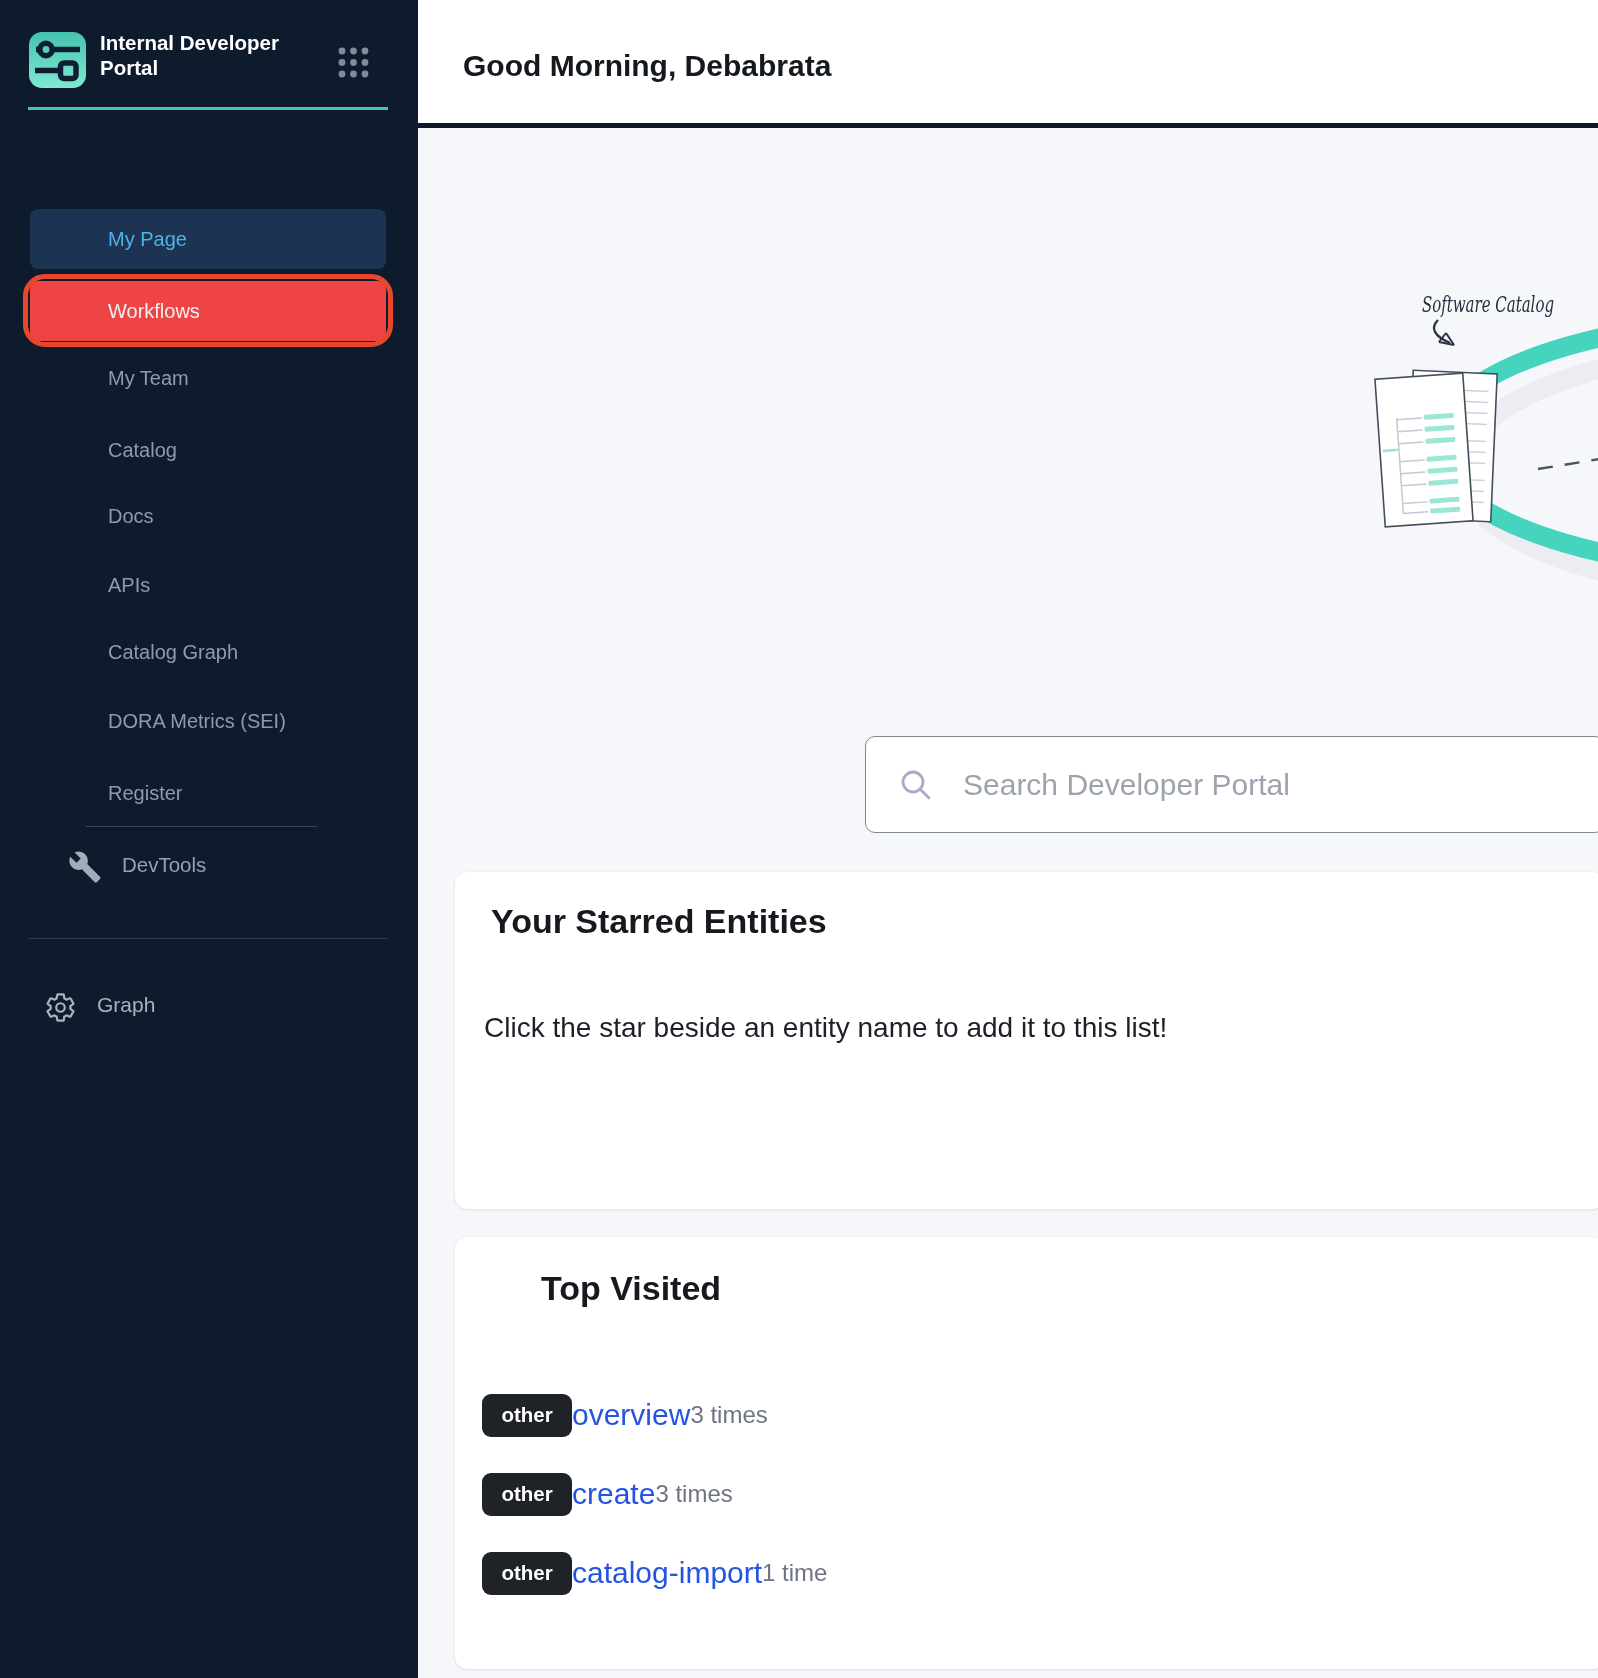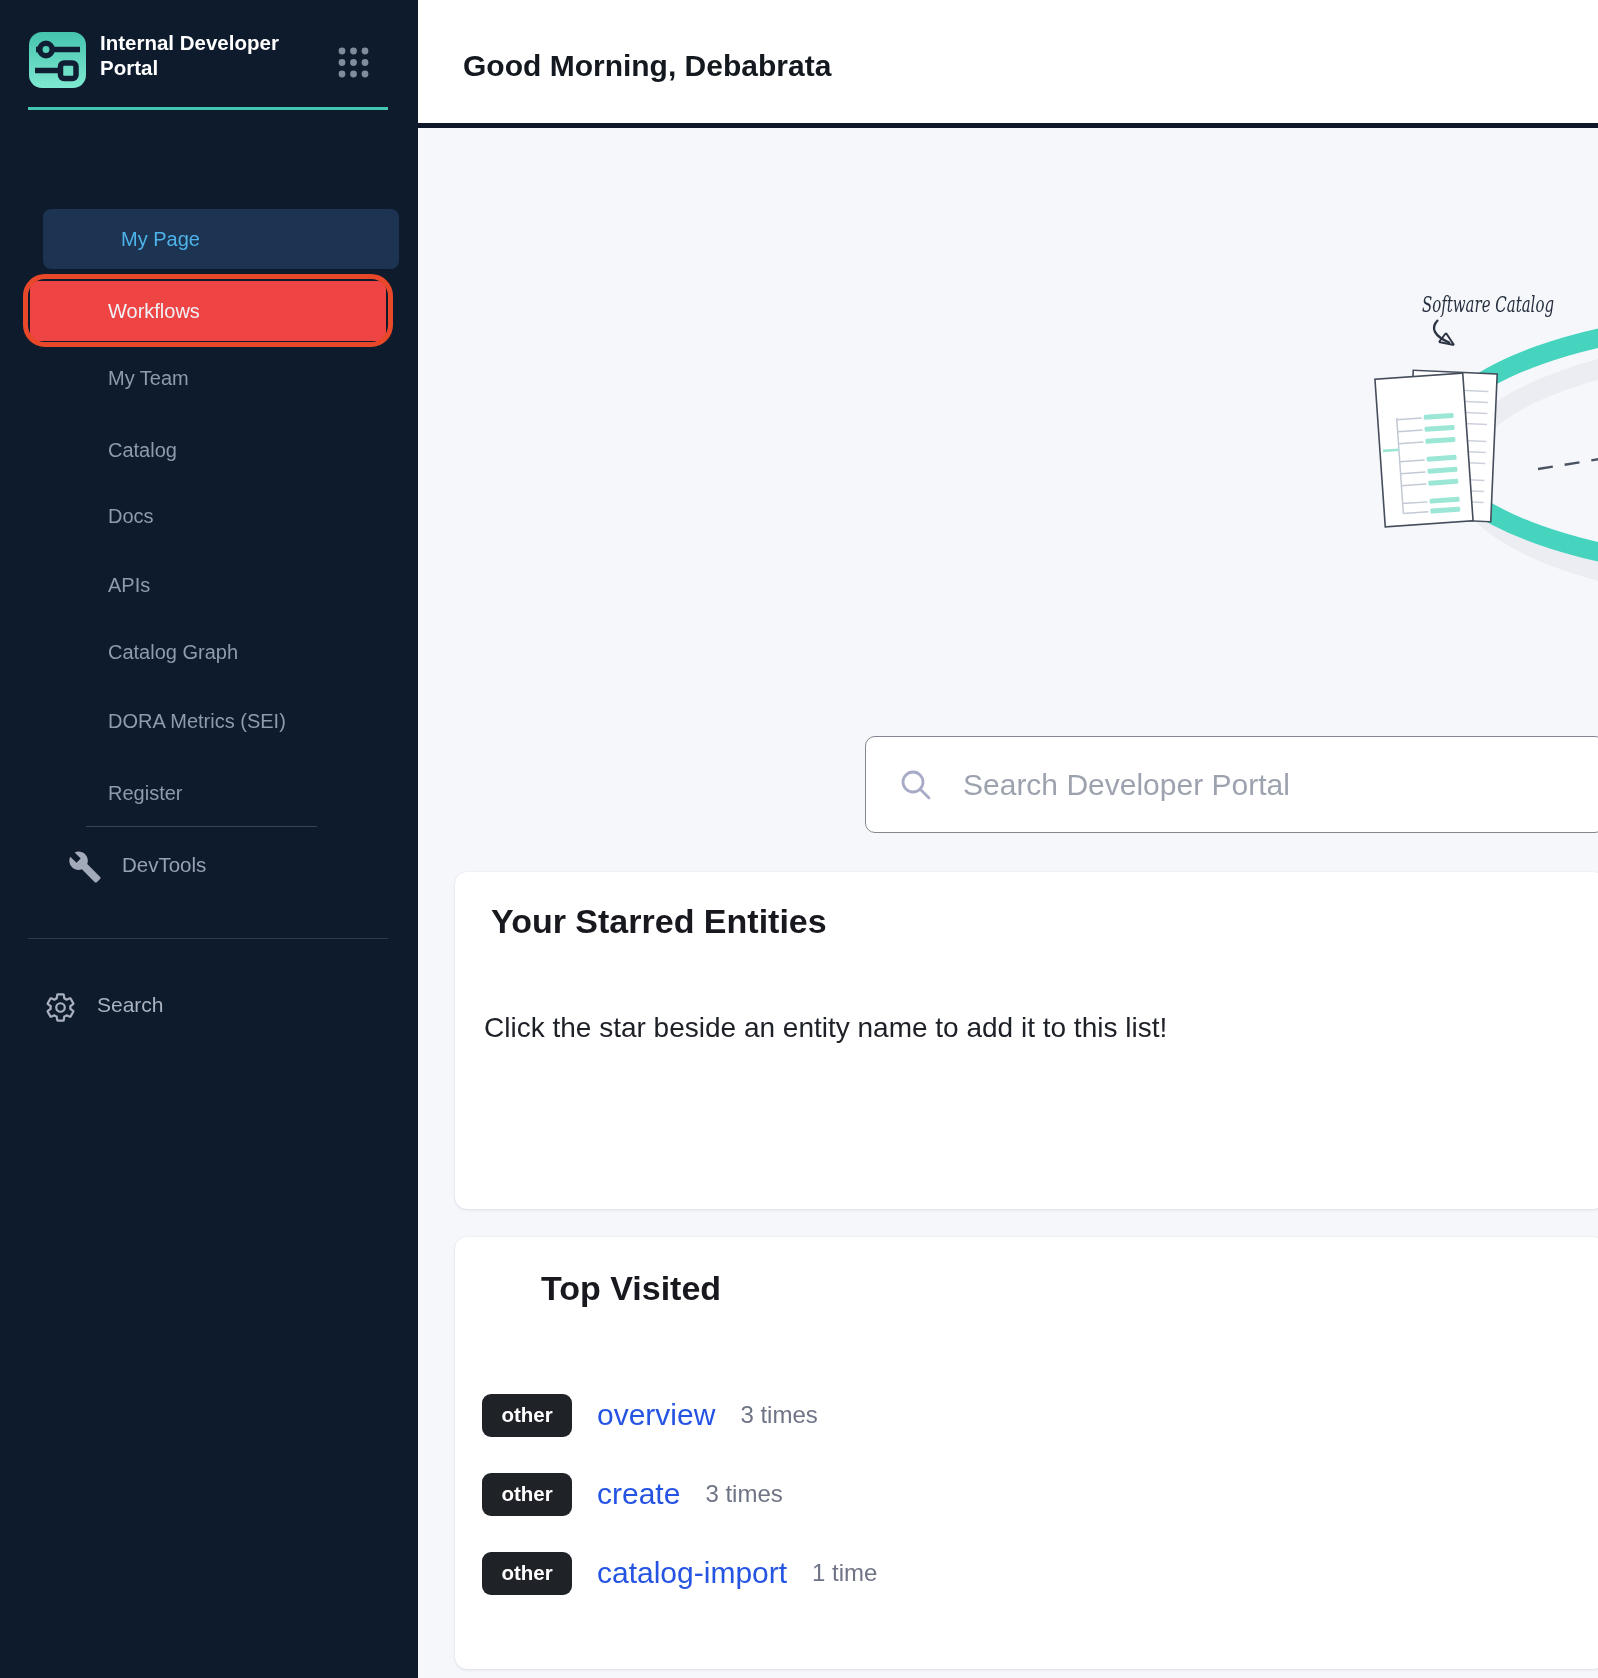--- a/index.html
+++ b/index.html
@@ -31,21 +31,21 @@
     background:#43c7b4;
   }
   .side-search { position:absolute; left:0; top:148px; width:418px; height:50px; cursor:pointer; }
   .side-search svg { position:absolute; left:60px; top:9px; }
   .side-search .lbl { position:absolute; left:108px; top:10px; font-size:20px; color:#8f9aac; }
   .nav-row {
     position:absolute; left:30px; width:356px; height:60px;
     border-radius:8px; display:flex; align-items:center;
     padding-left:78px; font-size:20px; cursor:pointer;
   }
-  .row-mypage    { top:209px; background:#1c3352; color:#4db3e8;margin-left:13px; }
+  .row-mypage    { top:209px; background:#1c3352; color:#4db3e8; }
   .row-workflows { top:281px; background:#ef4444; color:#eef1f6; }
   .red-outline {
     position:absolute; left:23px; top:274px; width:370px; height:73px;
     border:5px solid #e9472a; border-radius:22px; pointer-events:none;
   }
   .nav-item {
     position:absolute; left:108px; height:28px; line-height:28px;
     font-size:20px; color:#8f9aac; cursor:pointer;
   }
   .side-divider { position:absolute; height:1px; background:#37445a; }
@@ -95,21 +95,21 @@
   .card-title {
     position:absolute; left:36px; top:30px;
     font-size:34px; font-weight:700; color:#17191e;
   }
   .empty-msg {
     position:absolute; left:29px; top:140px;
     font-size:28px; color:#1d2027;
   }
   .tv-row {
     position:absolute; left:27px; height:44px;
-    display:flex; align-items:center; gap:25px;
+    display:flex; align-items:center; 
   }
   .tv-row-0 { top:156px; } .tv-row-1 { top:235px; } .tv-row-2 { top:314px; }
   .tv-badge {
     width:90px; height:43px; border-radius:9px; background:#1f2227;
     color:#ffffff; font-size:20.5px; font-weight:700;
     display:flex; align-items:center; justify-content:center;
   }
   .tv-link { font-size:30px; color:#2553e2; text-decoration:none; cursor:pointer; }
   .tv-count { font-size:24px; color:#6e7486; }
 </style>
@@ -175,21 +175,21 @@
     <span class="lbl">DevTools</span>
   </div>
 
   <div class="side-divider divider-2"></div>
 
   <div class="admin-item">
     <svg width="33" height="33" viewBox="0 0 24 24">
       <path fill="none" stroke="#a9b1bf" stroke-width="1.6" stroke-linejoin="round" d="M19.14 12.94c.04-.3.06-.61.06-.94 0-.32-.02-.64-.07-.94l2.03-1.58c.18-.14.23-.41.12-.61l-1.92-3.32c-.12-.22-.37-.29-.59-.22l-2.39.96c-.5-.38-1.03-.7-1.62-.94l-.36-2.54c-.04-.24-.24-.41-.48-.41h-3.84c-.24 0-.43.17-.47.41l-.36 2.54c-.59.24-1.13.57-1.62.94l-2.39-.96c-.22-.08-.47 0-.59.22L2.74 8.87c-.12.21-.08.47.12.61l2.03 1.58c-.05.3-.09.63-.09.94s.02.64.07.94l-2.03 1.58c-.18.14-.23.41-.12.61l1.92 3.32c.12.22.37.29.59.22l2.39-.96c.5.38 1.03.7 1.62.94l.36 2.54c.05.24.24.41.48.41h3.84c.24 0 .44-.17.47-.41l.36-2.54c.59-.24 1.13-.56 1.62-.94l2.39.96c.22.08.47 0 .59-.22l1.92-3.32c.12-.22.07-.47-.12-.61l-2.01-1.58z"></path>
       <circle cx="12" cy="12" r="3.1" fill="none" stroke="#a9b1bf" stroke-width="1.6"></circle>
     </svg>
-    <span class="lbl">Search</span>
+    <span class="lbl">Graph</span>
   </div>
 </aside>
 
 <header class="header">
   <div class="greeting">Good Morning, Debabrata</div>
 </header>
 
 <div class="illustration">
   <svg width="418" height="410" viewBox="0 0 418 410">
 

